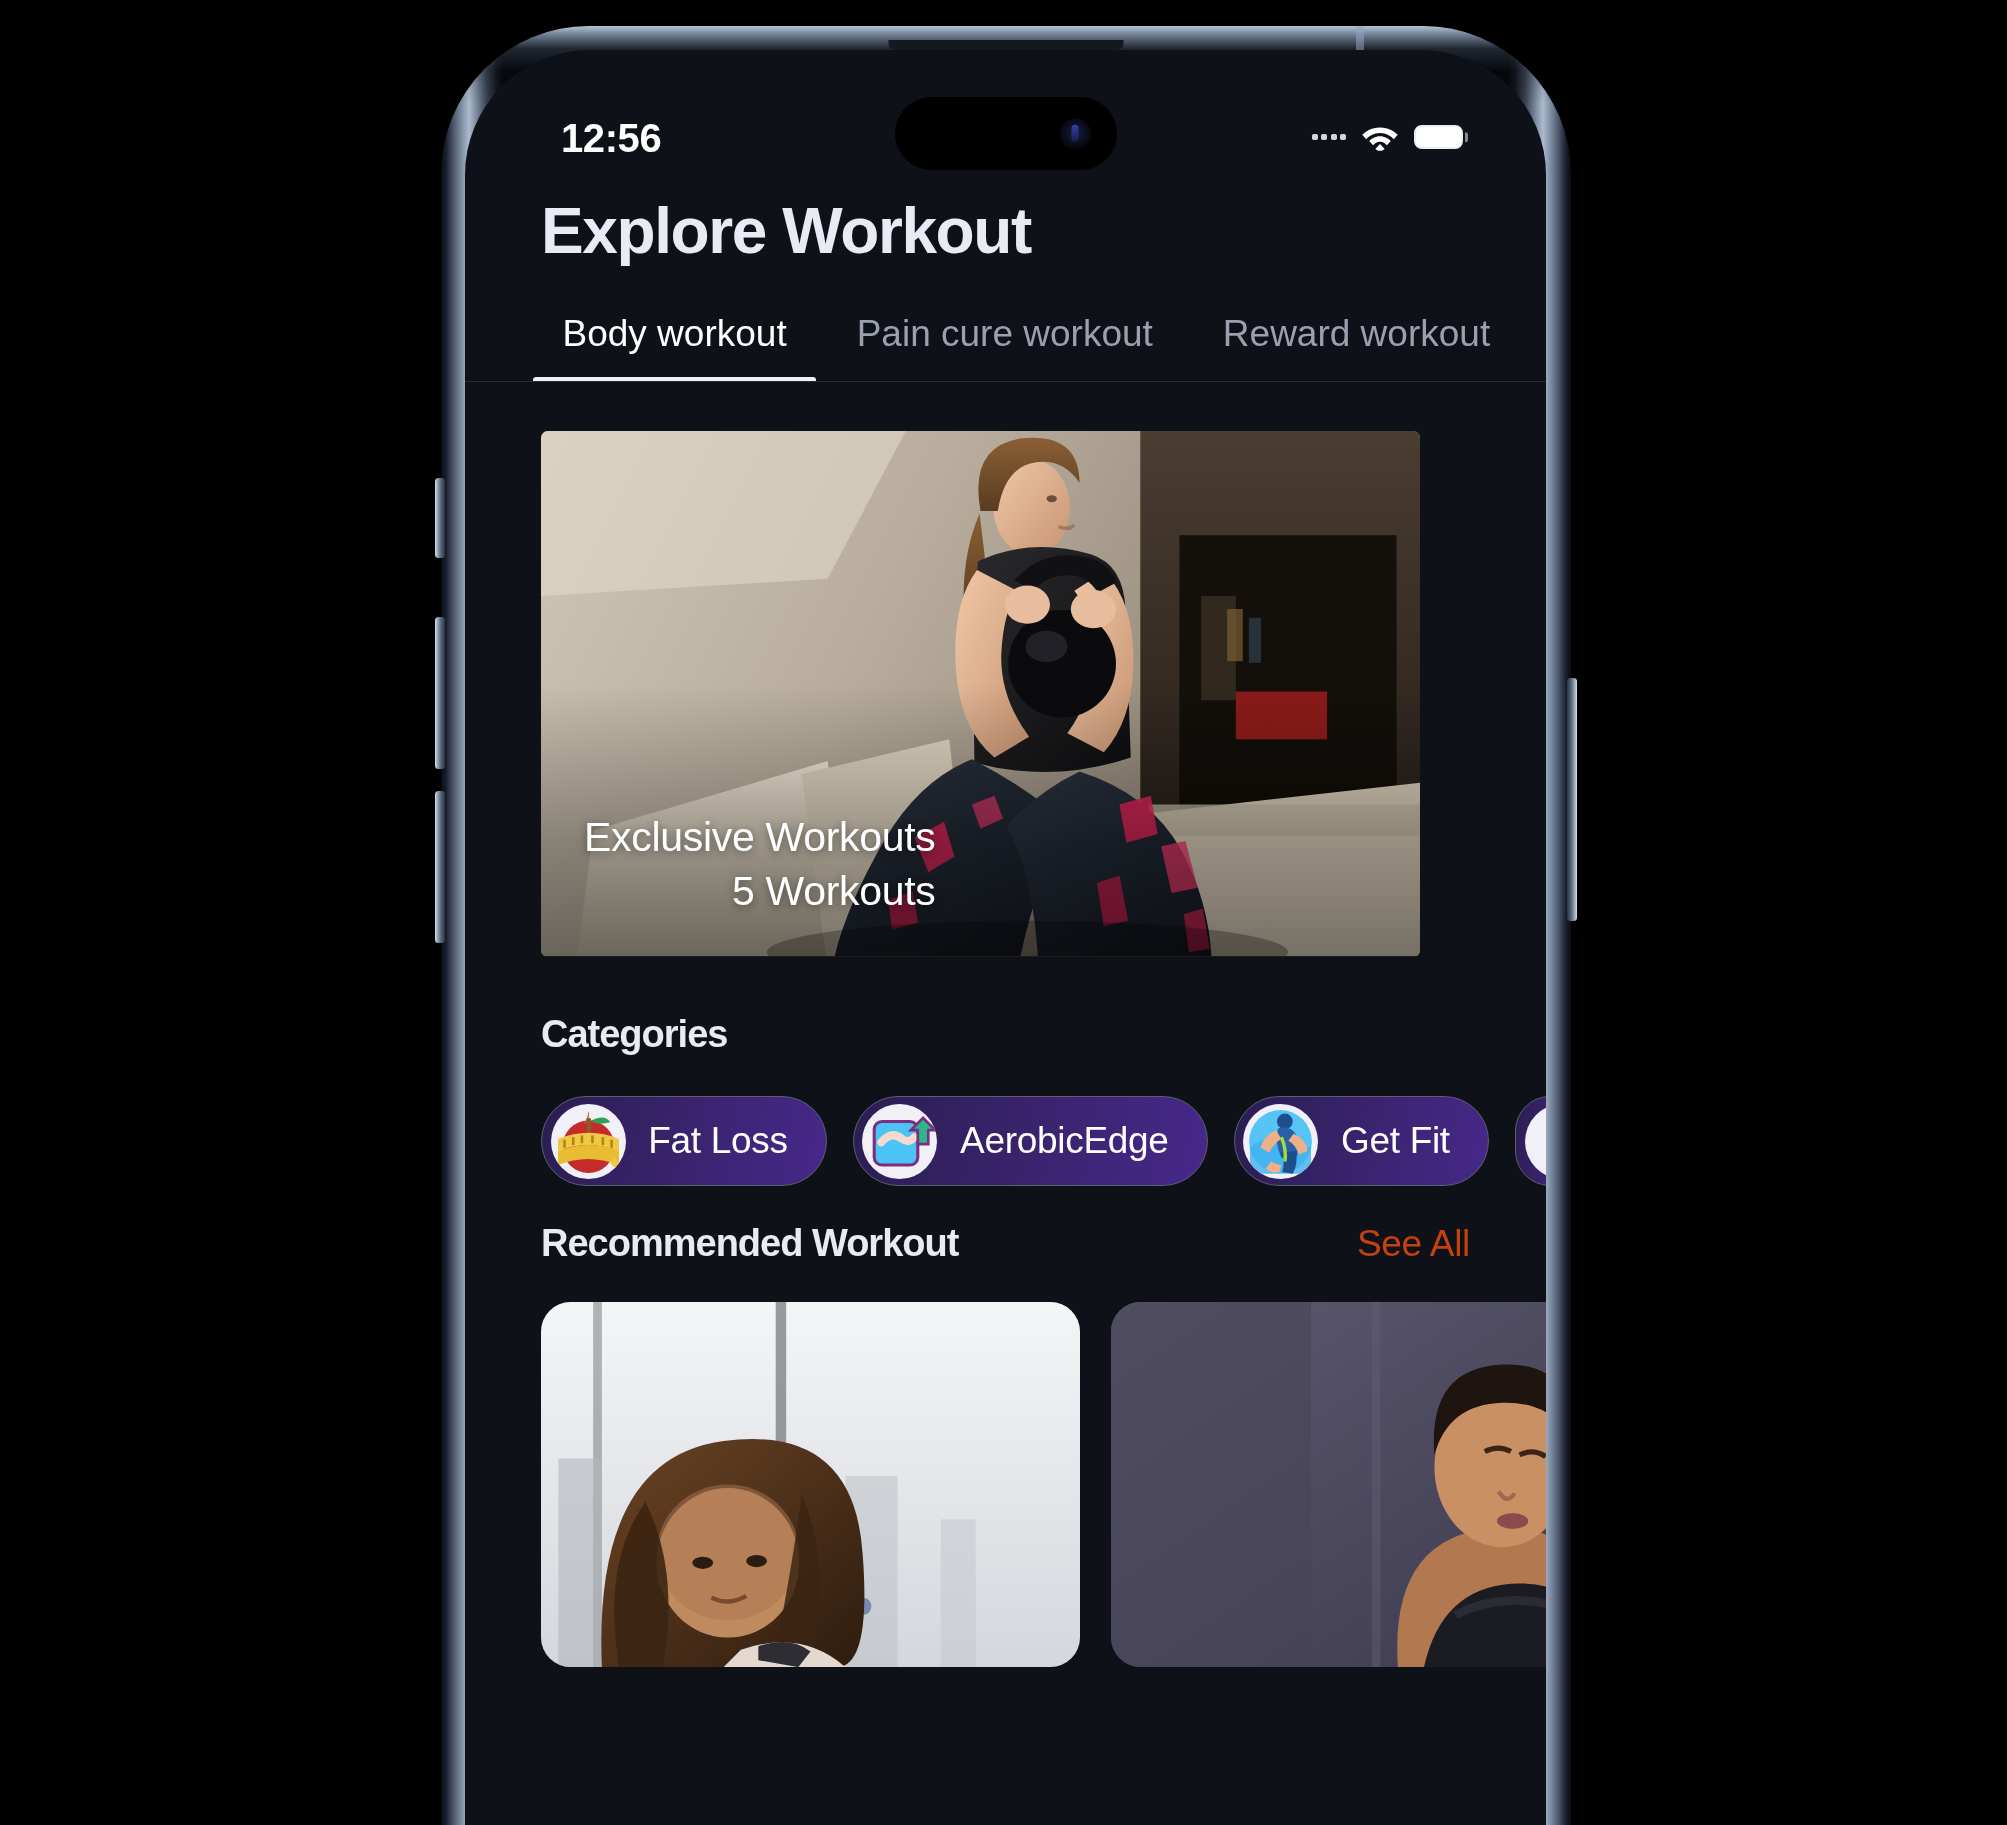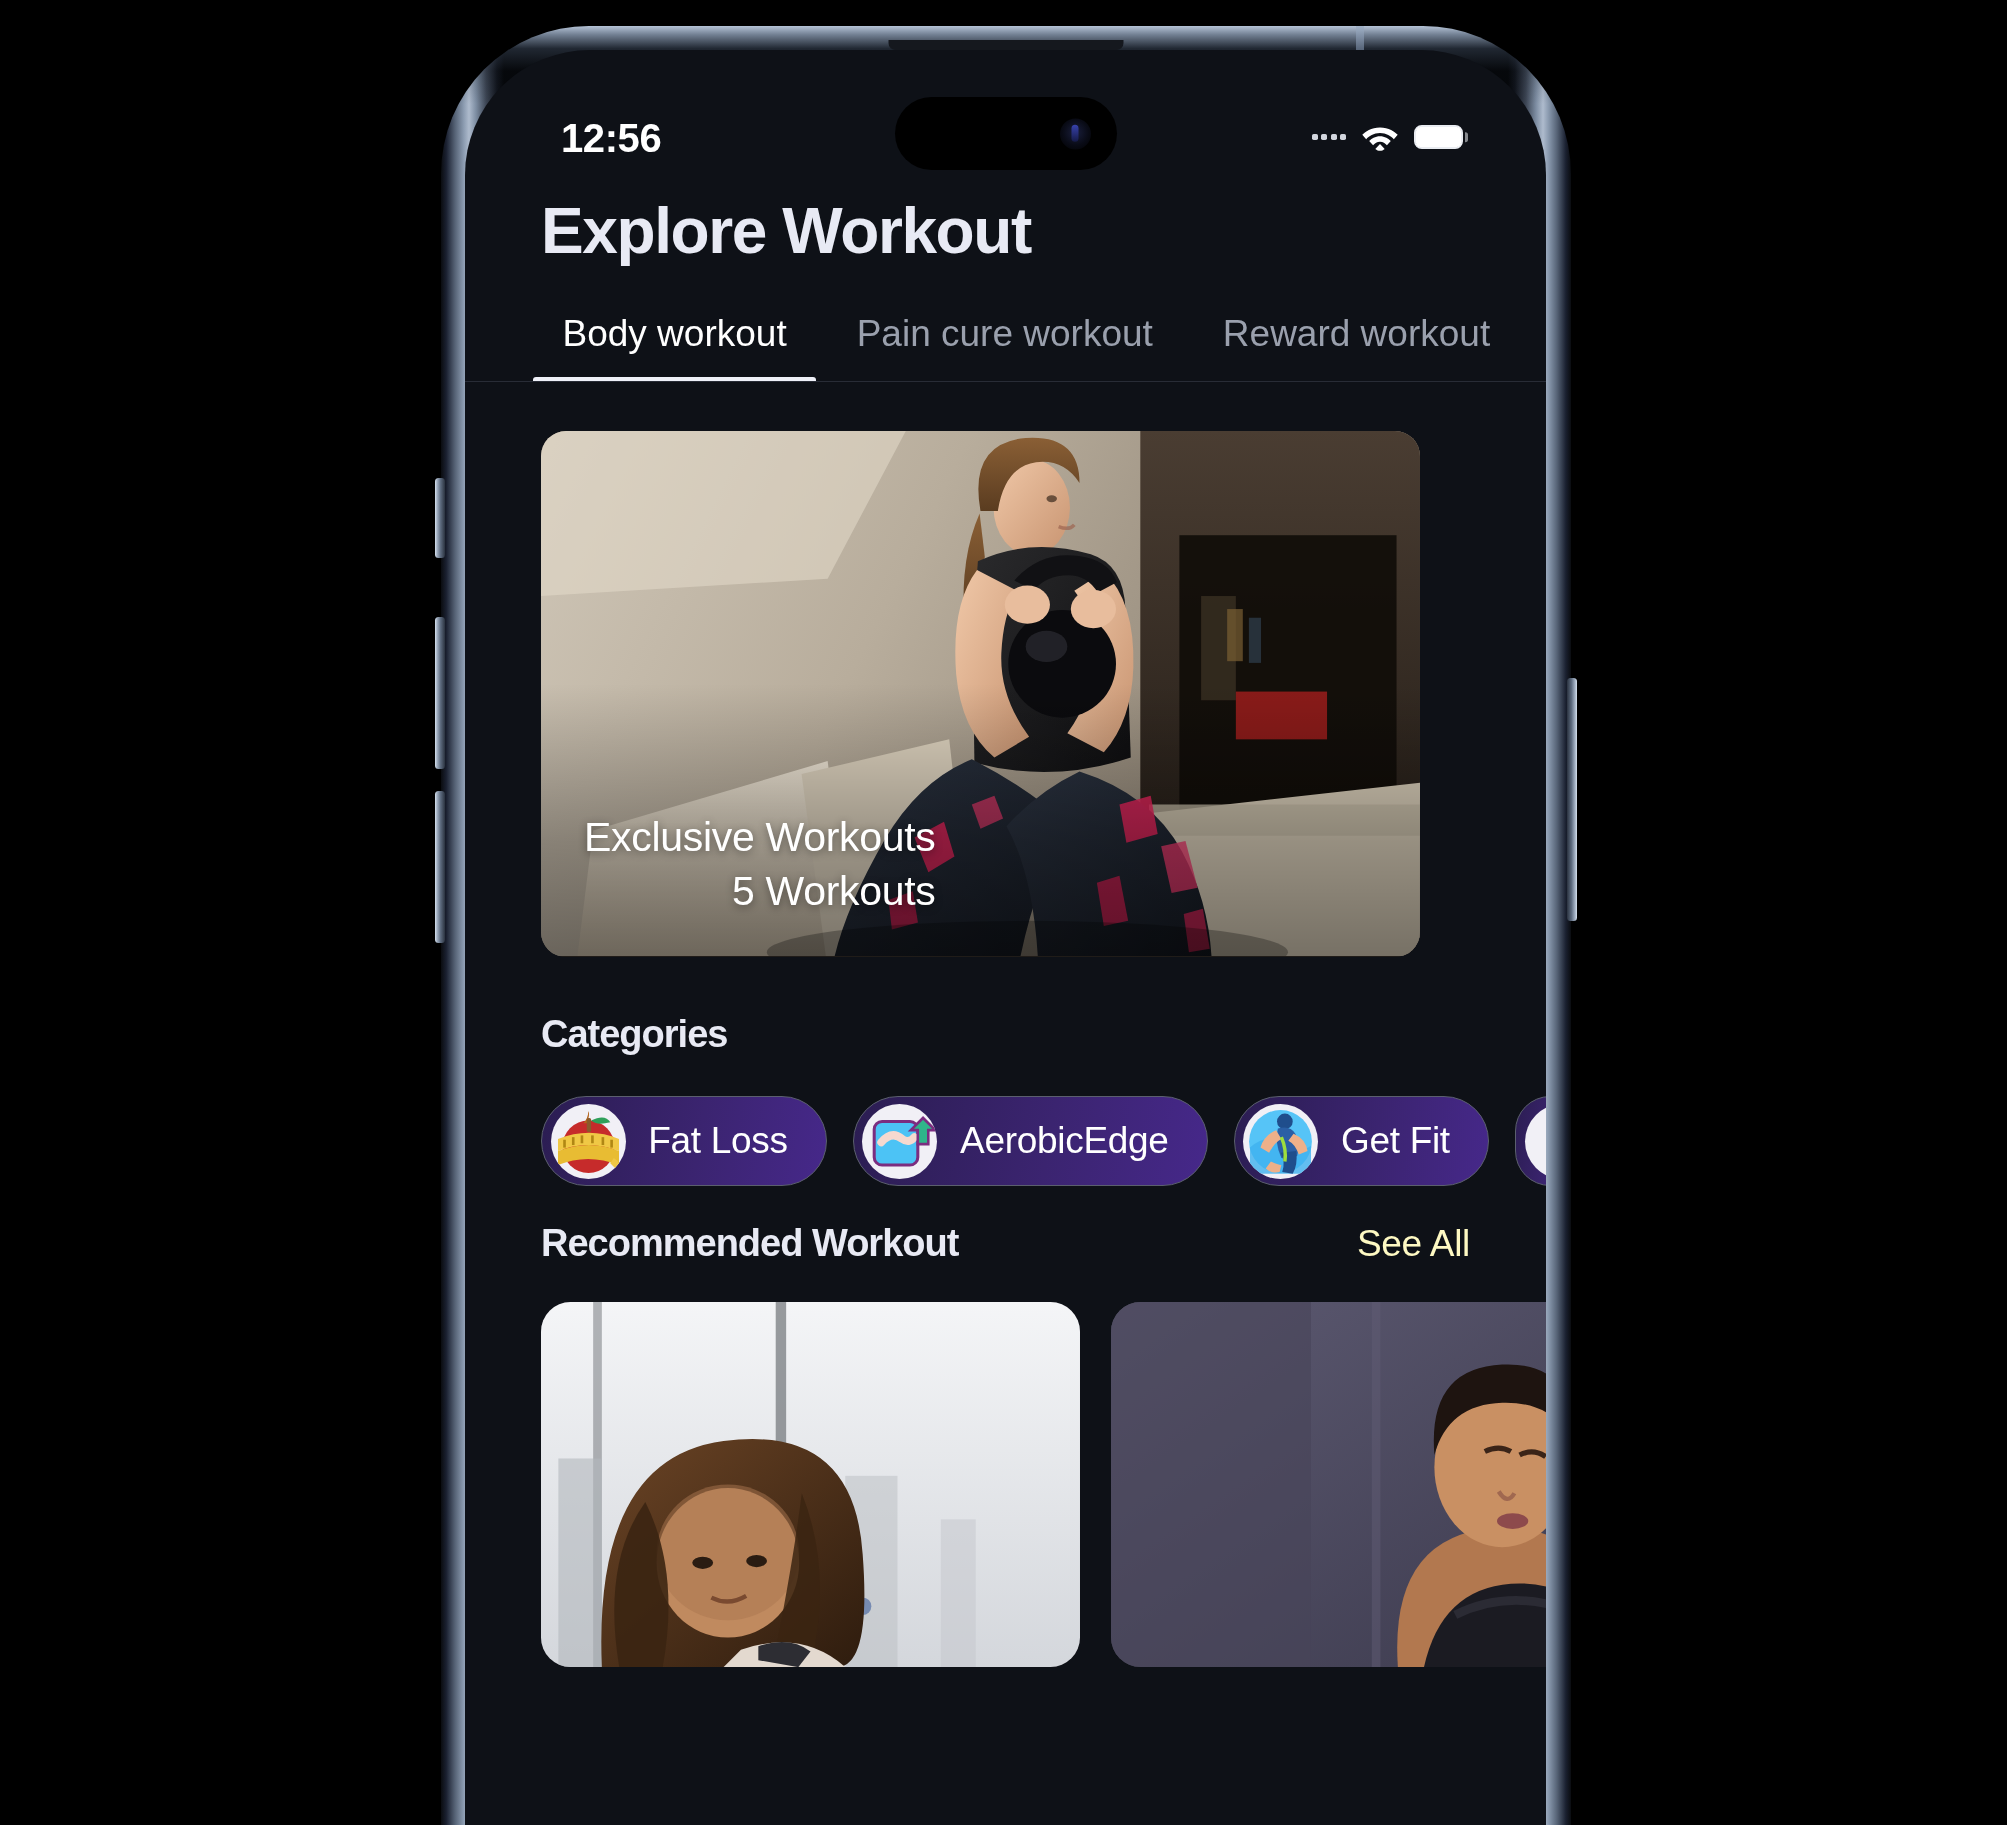--- a/index.html
+++ b/index.html
@@ -164,21 +164,21 @@
   .tab.active::after {
     content: ""; position: absolute;
     left: 0; right: 0; bottom: -1.7px; height: 6px;
     background: #eef0f8; border-radius: 3.5px;
   }
 
   
   #hero-card {
     margin: 49px 0 0 76px;
     width: 879px; height: 526px;
-    border-radius: 25px;
+    border-radius: 7px;
     overflow: hidden;
     position: relative;
     background: #3a332c;
   }
   #hero-photo { position: absolute; inset: 0; overflow: hidden; }
   #hero-overlay {
     position: absolute; inset: 0;
     background: linear-gradient(180deg, rgba(0,0,0,0) 48%, rgba(0,0,0,0.30) 78%, rgba(0,0,0,0.45) 100%);
   }
   #hero-text { position: absolute; left: 43px; bottom: 42px; }
@@ -223,21 +223,21 @@
   }
   .chip-label { font-size: 37px; color: #ffffff; letter-spacing: -0.3px; }
   .chip.partial { padding-right: 0; width: 70px; overflow: hidden; }
 
   
   #recommended-header {
     display: flex; align-items: baseline; justify-content: space-between;
     margin: 36px 76px 0 76px;
   }
   #recommended-header .section-heading { margin: 0; }
-  #see-all { font-size: 37px; color: #fef9c3; letter-spacing: -0.3px; }
+  #see-all { font-size: 37px; color: #c2410c; letter-spacing: -0.3px; }
 
   
   #recommended-row {
     margin: 37px 0 0 76px;
     display: flex; gap: 31px;
     white-space: nowrap;
   }
   .rec-card {
     width: 539px; height: 365px;
     border-radius: 29.5px; overflow: hidden;

